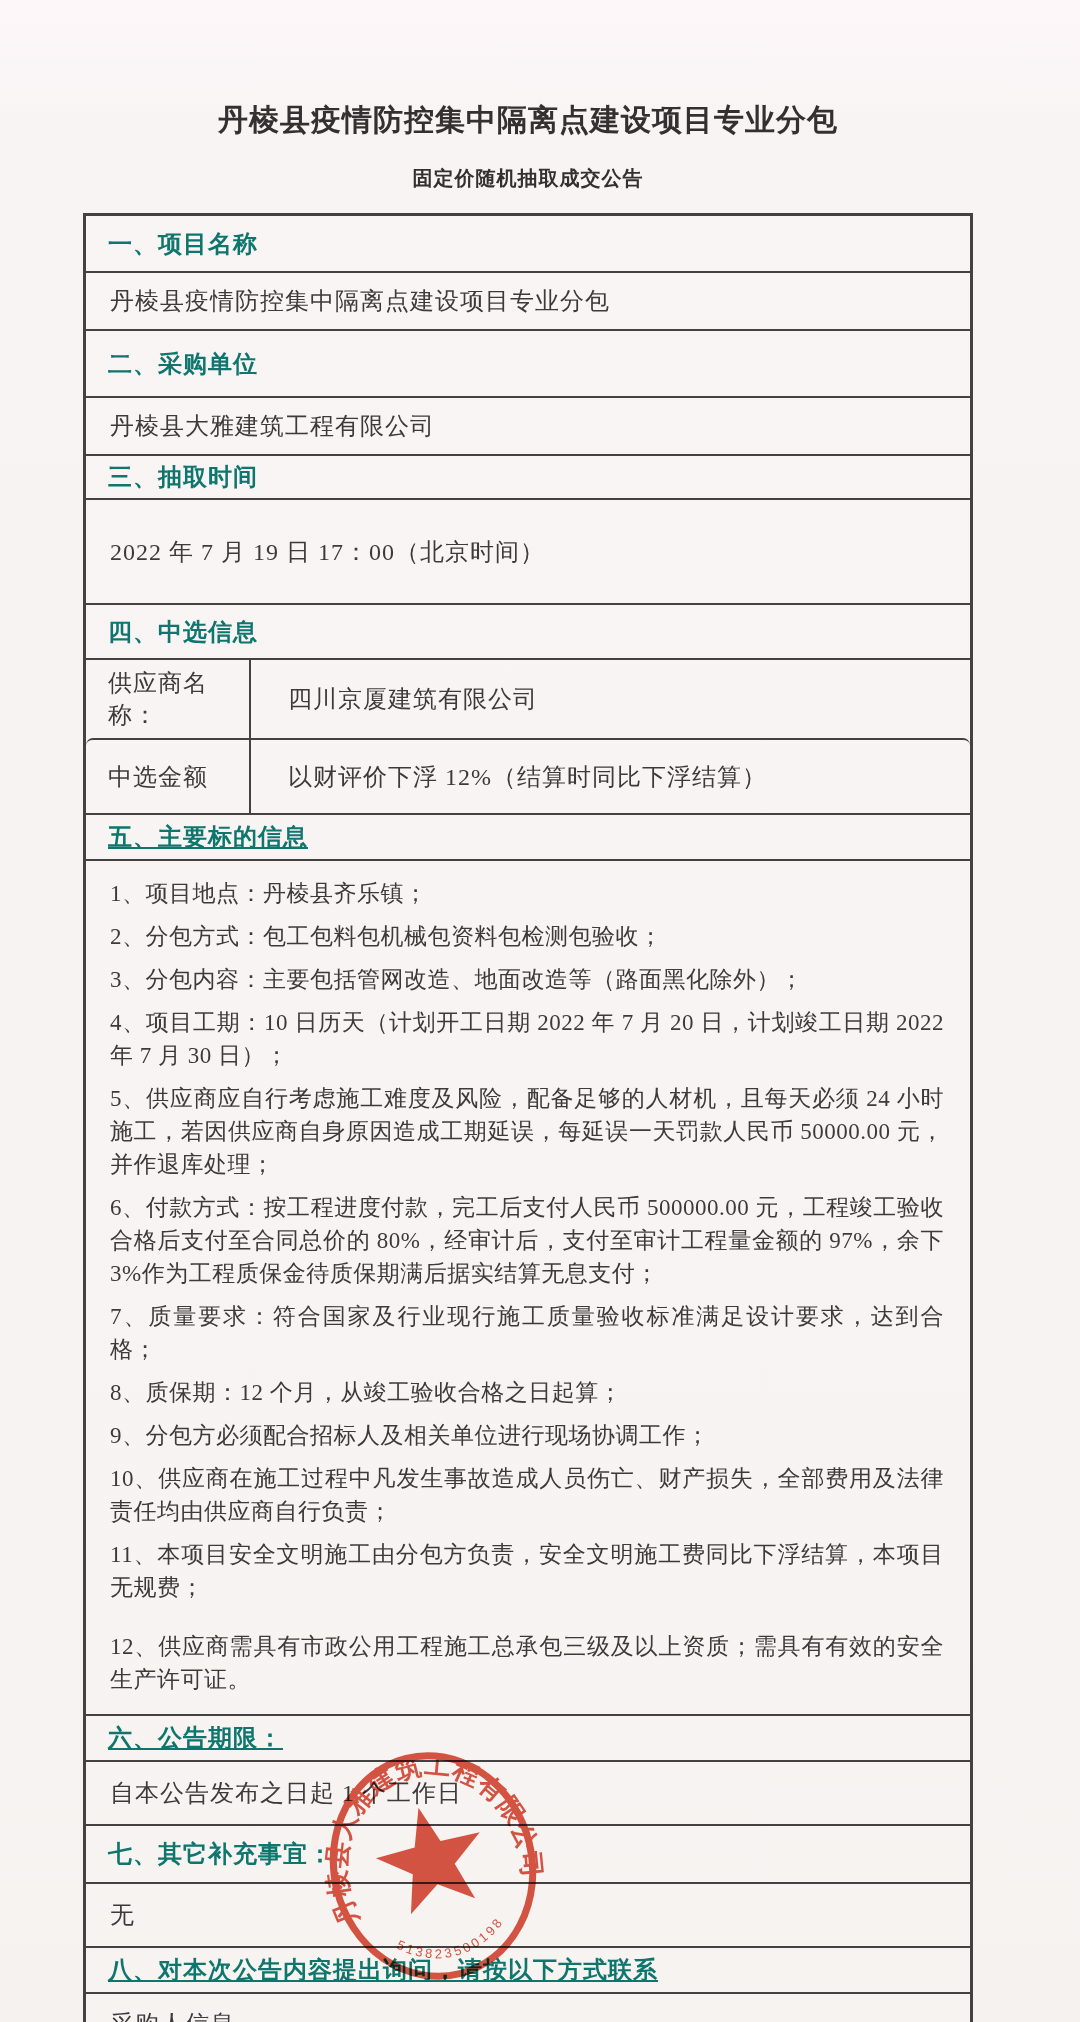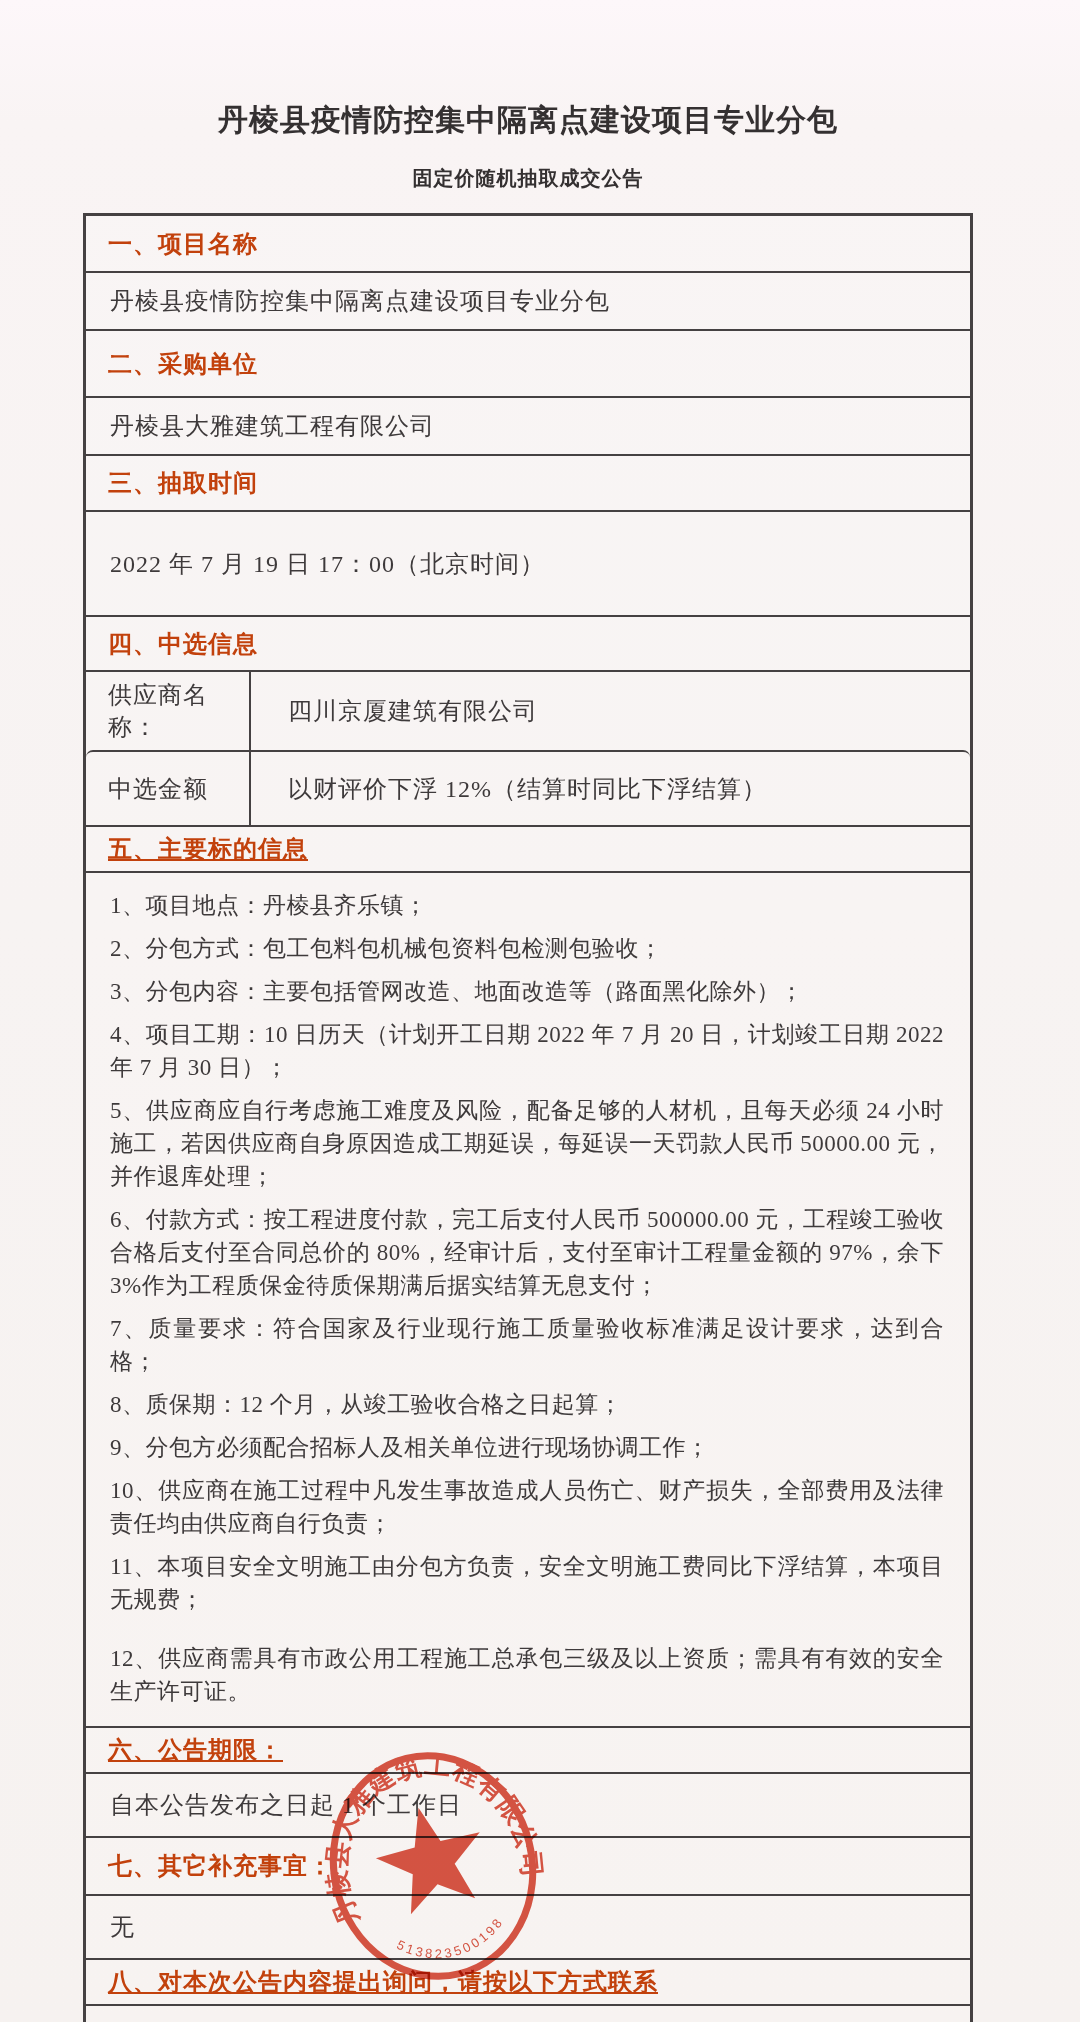--- a/index.html
+++ b/index.html
@@ -19,39 +19,39 @@
   .table{
     position:absolute;left:83px;top:213px;width:890px;
     border:3px solid #454142;box-sizing:border-box;
     display:flex;flex-direction:column;
     background:rgba(255,255,255,0.12);
   }
   .row{box-sizing:border-box;border-top:2px solid #454142;display:flex;align-items:center;}
   .row:first-child{border-top:none;}
   .row.header{
     font-family:"Liberation Sans","DejaVu Sans",sans-serif;
-    font-weight:bold;font-size:24px;color:#c2410c;
+    font-weight:bold;font-size:24px;color:#0f766e;
     padding-left:22px;letter-spacing:1px;
   }
   .row.content{font-size:24px;padding-left:24px;letter-spacing:1px;}
   .row.split{padding:0;align-items:stretch;gap:37px;}
   .cell-label{
     width:165px;flex:0 0 165px;border-right:2px solid #454142;
     display:flex;align-items:center;padding-left:22px;
     font-size:24px;letter-spacing:1px;box-sizing:border-box;
   }
   .cell-value{flex:1;display:flex;align-items:center;font-size:24px;letter-spacing:1px;}
   .row.bigrow{display:block;padding:16px 26px 8px 24px;}
   .bigrow p{
     margin:0 0 10px 0;font-size:23px;line-height:33px;
     text-align:justify;letter-spacing:0.5px;
   }
   .bigrow p.gap-top{margin-top:26px;}
   
-  .h-55{height:55px;} .h-58{height:58px;} .h-57{height:67px;} .h-48{height:56px;}
+  .h-55{height:55px;} .h-58{height:58px;} .h-57{height:67px;} .h-48{height:44px;}
   .h-89{height:105px;} .h-80{height:80px;} .h-75{height:75px;border-radius:7px;} .h-54{height:46px;text-decoration:underline;}
   .h-670{min-height:670px;font-family:Liberation Serif, serif;} .h-64{height:64px;} .h-62{height:62px;}
   
   .seal{
     position:absolute;left:320px;top:1742px;width:226px;height:248px;
     mix-blend-mode:multiply;opacity:0.88;pointer-events:none;
   }
   .seal svg{width:100%;height:100%;}
 </style>
 </head>

